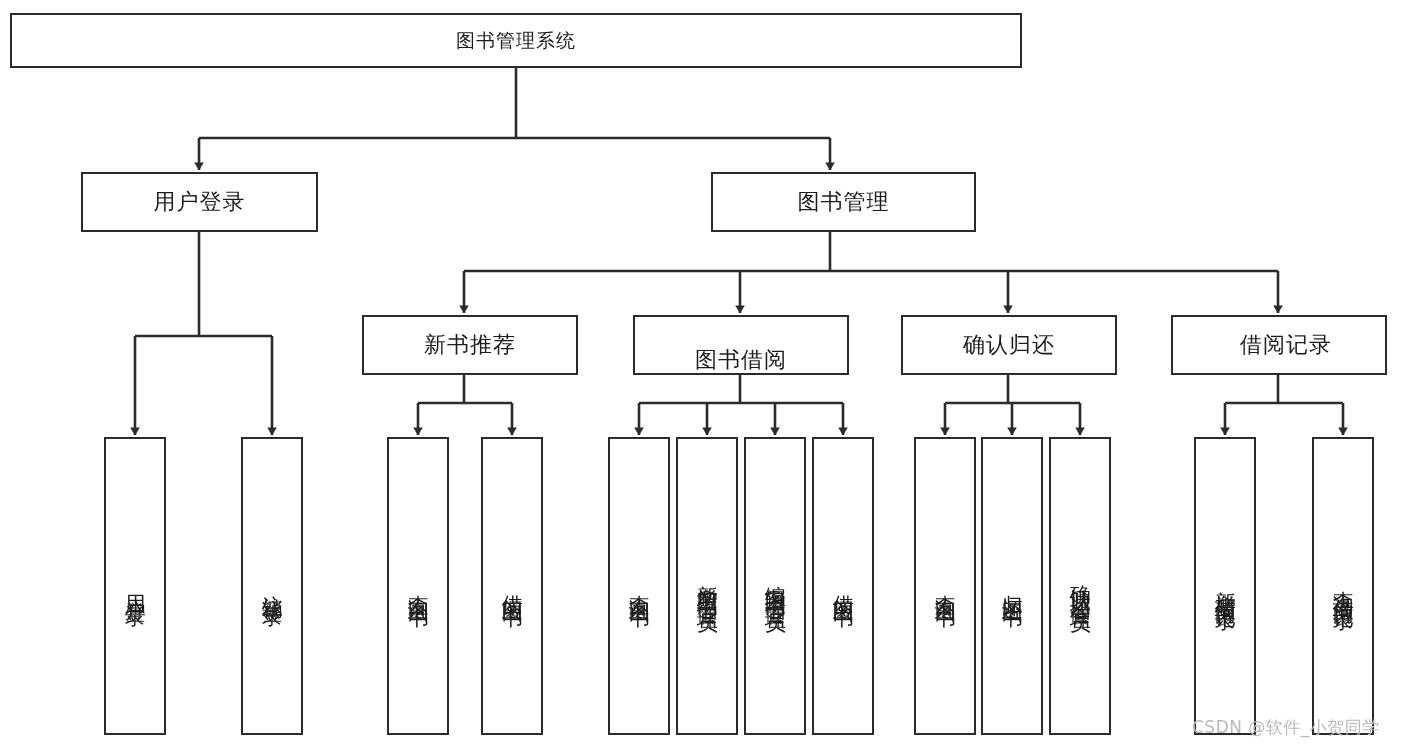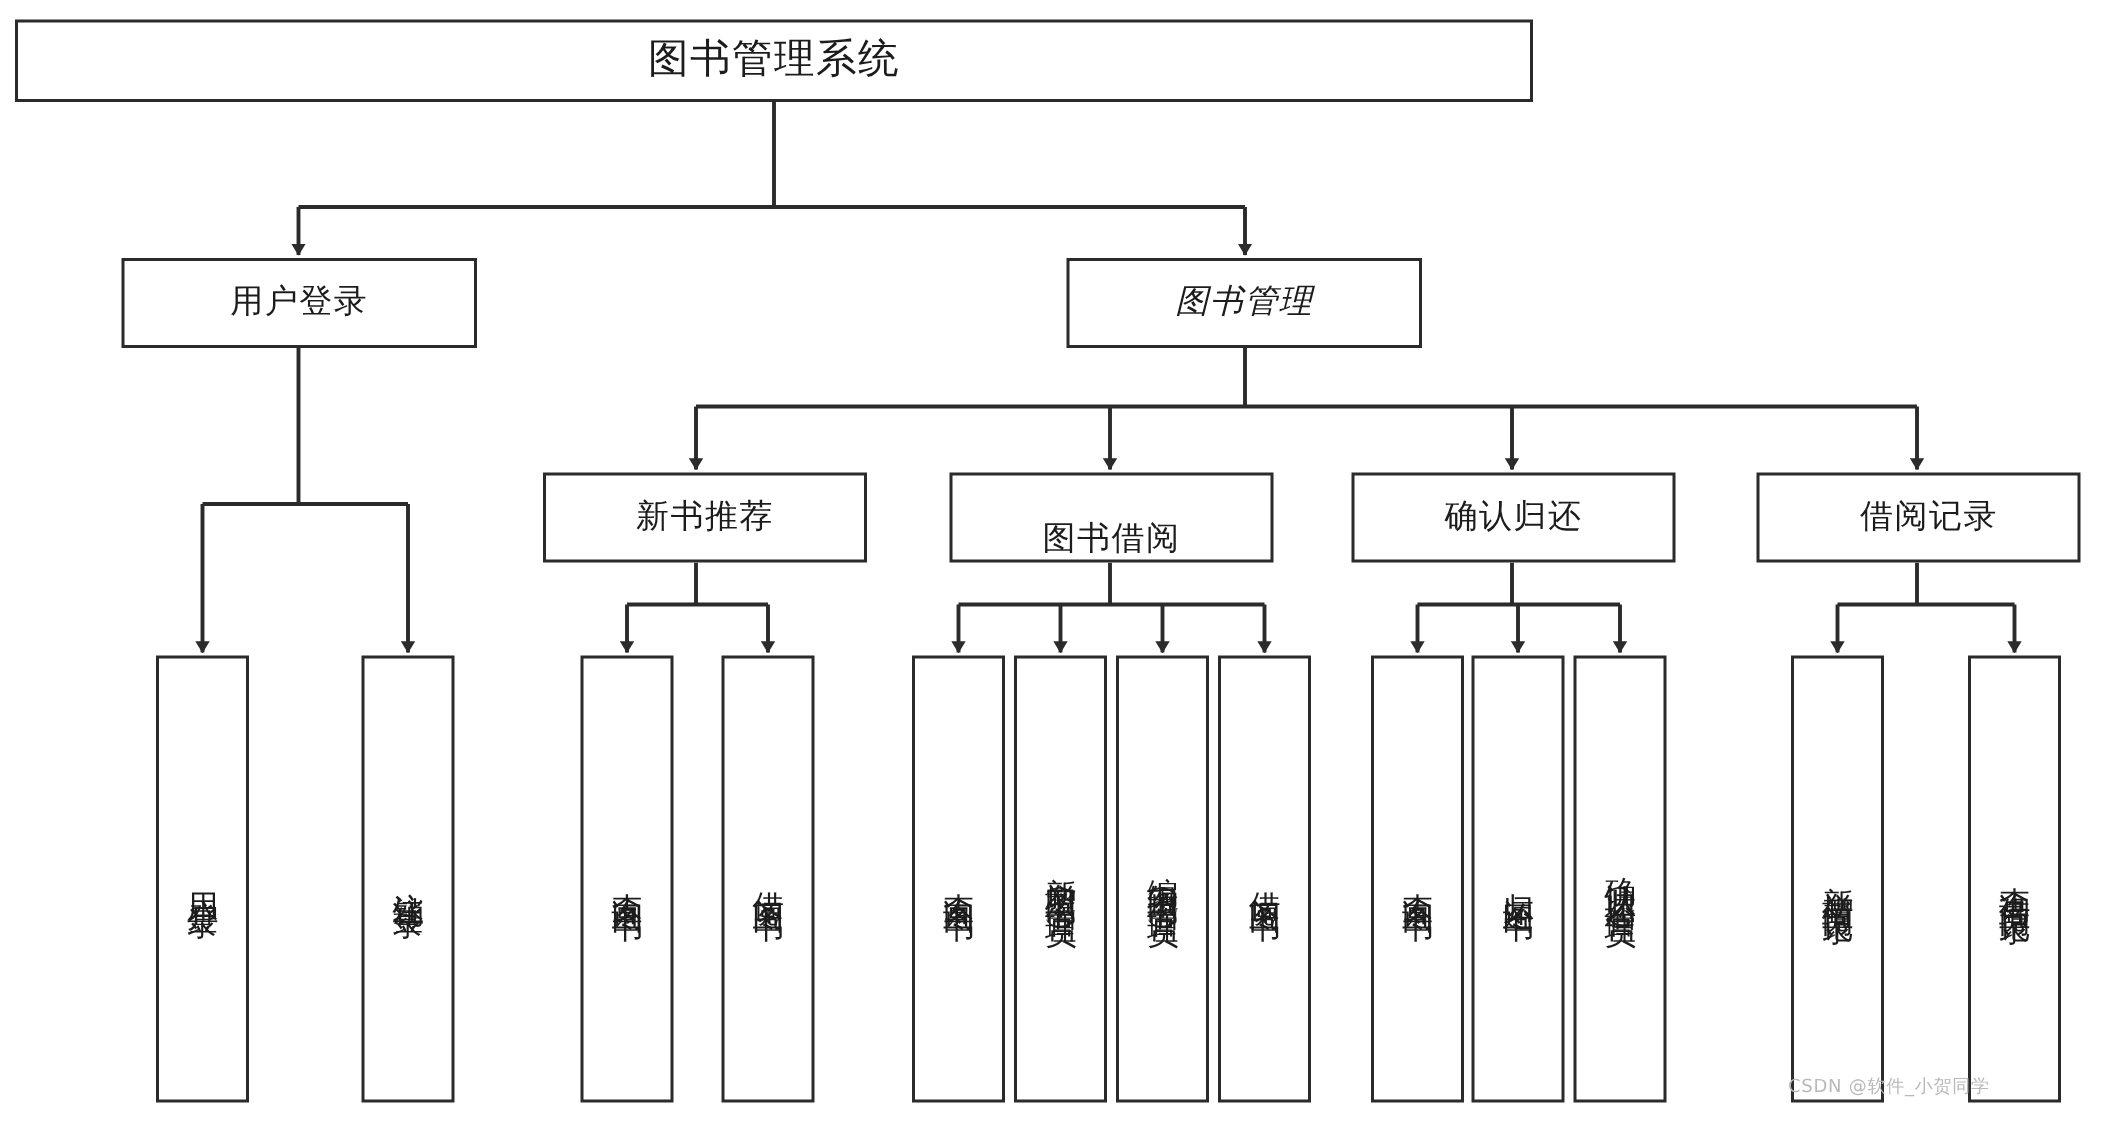--- a/index.html
+++ b/index.html
@@ -50,27 +50,27 @@
     padding: 6px 0;
   }
   .node.vert .vtext {
     writing-mode: vertical-rl;
     text-orientation: upright;
     display: block;
     white-space: pre-wrap;
     text-align: center;
   }
   .node.root {
-    font-size: 27px;
+    font-size: 19px;
   }
   .watermark {
     position: absolute;
     left: 1192px;
     top: 716px;
-    font-size: 12px;
+    font-size: 17px;
     color: #b9b9b9;
     letter-spacing: 0.5px;
     white-space: nowrap;
     z-index: 5;
     pointer-events: none;
   }
 </style>
 </head>
 <body>
 
@@ -128,21 +128,21 @@
     </g>
   </svg>
 
   <div class="node horiz root" style="left:10px; top:13px; width:1012px; height:55px;">
     <span>图书管理系统</span>
   </div>
 
   <div class="node horiz" style="left:81px; top:172px; width:237px; height:60px;">
     <span>用户登录</span>
   </div>
-  <div class="node horiz" style="left:711px; top:172px; width:237px; height:60px;font-style:italic;">
+  <div class="node horiz" style="left:711px; top:172px; width:265px; height:60px;">
     <span>图书管理</span>
   </div>
 
   <div class="node horiz" style="left:362px; top:315px; width:216px; height:60px;align-items:center;">
     <span>新书推荐</span>
   </div>
   <div class="node horiz" style="left:633px; top:315px; width:216px; height:60px;align-items:flex-end;">
     <span>图书借阅</span>
   </div>
   <div class="node horiz" style="left:901px; top:315px; width:216px; height:60px;">

